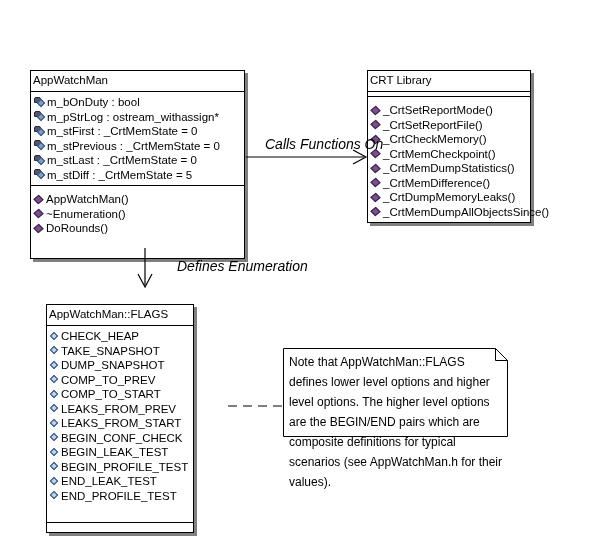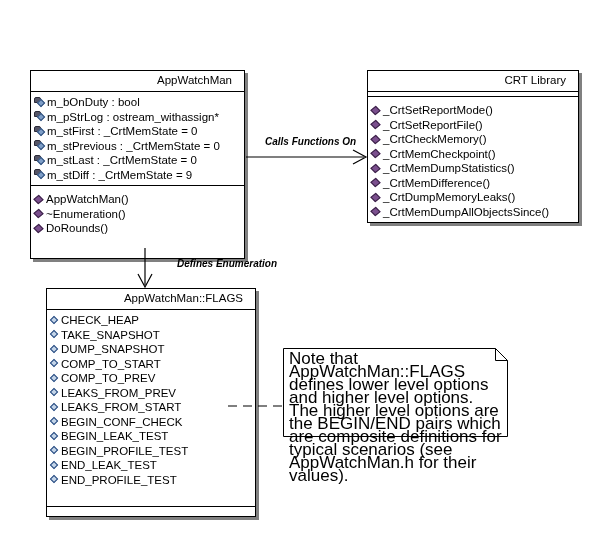--- a/index.html
+++ b/index.html
@@ -23,24 +23,24 @@
 
   
   .uml-box {
     position: absolute;
     background: #ffffff;
     border: 1px solid #000000;
     box-sizing: border-box;
     box-shadow: 3px 3px 0 0 #808080;
   }
   .uml-title {
-    text-align: right;
+    text-align: left;
     font-size: 11.5px;
     line-height: 15px;
-    padding: 2px 12px 3px 2px;
+    padding: 2px 0 3px 2px;
     border-bottom: 1px solid #000000;
     background: #ffffff;
     white-space: nowrap;
   }
   .uml-compartment {
     border-bottom: 1px solid #000000;
     padding: 3px 2px 3px 3px;
   }
   .uml-compartment.last {
     border-bottom: none;
@@ -112,39 +112,39 @@
     width: 6px; height: 6px;
     background: #c3d4e8;
     border: 1px solid #20457c;
     box-sizing: border-box;
     transform: rotate(45deg);
   }
 
   
   .conn-label {
     position: absolute;
-    font-size: 10px;
+    font-size: 14px;
     font-style: italic;
-    font-weight: bold;
+    font-weight: normal;
     white-space: nowrap;
     color: #000;
   }
 
   
   .note-box {
     position: absolute;
     box-sizing: border-box;
   }
   .note-text {
     position: absolute;
     left: 6px;
     top: 4px;
     right: 6px;
-    font-size: 17px;
-    line-height: 13px;
+    font-size: 12px;
+    line-height: 20px;
     white-space: pre-line;
   }
 
   svg.overlay {
     position: absolute;
     left: 0; top: 0;
     width: 600px; height: 542px;
     pointer-events: none;
   }
 </style>
@@ -189,21 +189,21 @@
             <span class="lock"></span>
             <span class="dia"></span>
           </span>
           <span class="member-label">m_stLast : _CrtMemState = 0</span>
         </div>
         <div class="member">
           <span class="ico ico-attr">
             <span class="lock"></span>
             <span class="dia"></span>
           </span>
-          <span class="member-label">m_stDiff : _CrtMemState = 9</span>
+          <span class="member-label">m_stDiff : _CrtMemState = 5</span>
         </div>
       </div>
     <div class="uml-compartment last" id="awm-methods" style="padding-top:6px; padding-bottom:22px;">
         <div class="member">
           <span class="ico ico-meth">
             <span class="dia"></span>
           </span>
           <span class="member-label">AppWatchMan()</span>
         </div>
         <div class="member">
@@ -214,21 +214,21 @@
         </div>
         <div class="member">
           <span class="ico ico-meth">
             <span class="dia"></span>
           </span>
           <span class="member-label">DoRounds()</span>
         </div>
       </div>
   </div>
 
-  <div class="uml-box" id="box-crt" style="left:367px; top:70px; width:212px;">
+  <div class="uml-box" id="box-crt" style="left:367px; top:70px; width:164px;">
     <div class="uml-title">CRT Library</div>
     <div class="uml-compartment empty"></div>
     <div class="uml-compartment last" id="crt-methods" style="padding-top:6px; ">
         <div class="member">
           <span class="ico ico-meth">
             <span class="dia"></span>
           </span>
           <span class="member-label">_CrtSetReportMode()</span>
         </div>
         <div class="member">
@@ -269,21 +269,21 @@
         </div>
         <div class="member">
           <span class="ico ico-meth">
             <span class="dia"></span>
           </span>
           <span class="member-label">_CrtMemDumpAllObjectsSince()</span>
         </div>
       </div>
   </div>
 
-  <div class="uml-box" id="box-flags" style="left:46px; top:288px; width:210px;">
+  <div class="uml-box" id="box-flags" style="left:46px; top:304px; width:148px;">
     <div class="uml-title">AppWatchMan::FLAGS</div>
     <div class="uml-compartment" id="flags-lits" style="padding-bottom:19px;">
         <div class="member">
           <span class="ico ico-enum">
             <span class="dia"></span>
           </span>
           <span class="member-label">CHECK_HEAP</span>
         </div>
         <div class="member">
           <span class="ico ico-enum">
@@ -294,27 +294,27 @@
         <div class="member">
           <span class="ico ico-enum">
             <span class="dia"></span>
           </span>
           <span class="member-label">DUMP_SNAPSHOT</span>
         </div>
         <div class="member">
           <span class="ico ico-enum">
             <span class="dia"></span>
           </span>
+          <span class="member-label">COMP_TO_PREV</span>
+        </div>
+        <div class="member">
+          <span class="ico ico-enum">
+            <span class="dia"></span>
+          </span>
           <span class="member-label">COMP_TO_START</span>
-        </div>
-        <div class="member">
-          <span class="ico ico-enum">
-            <span class="dia"></span>
-          </span>
-          <span class="member-label">COMP_TO_PREV</span>
         </div>
         <div class="member">
           <span class="ico ico-enum">
             <span class="dia"></span>
           </span>
           <span class="member-label">LEAKS_FROM_PREV</span>
         </div>
         <div class="member">
           <span class="ico ico-enum">
             <span class="dia"></span>

